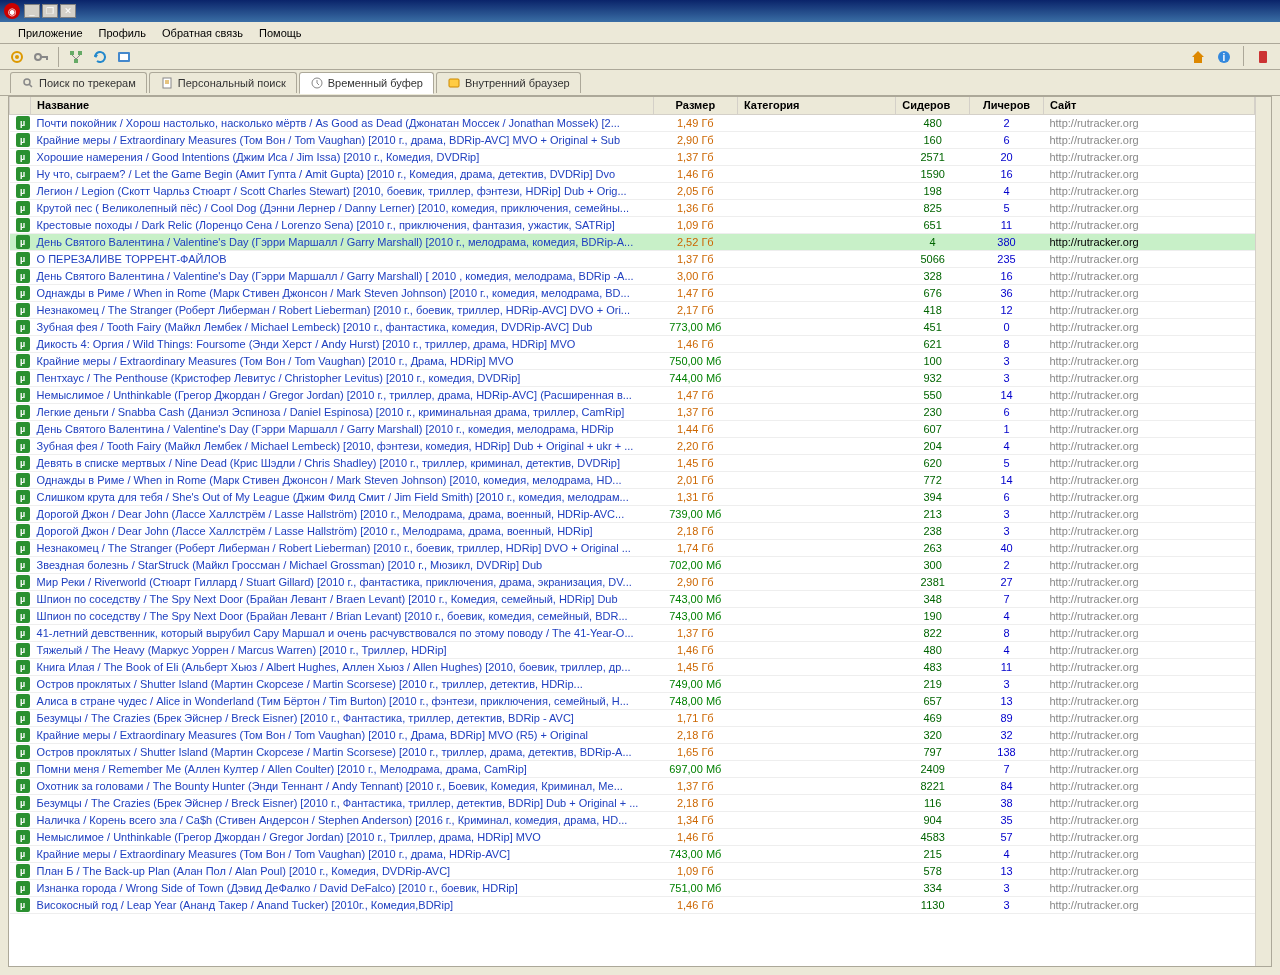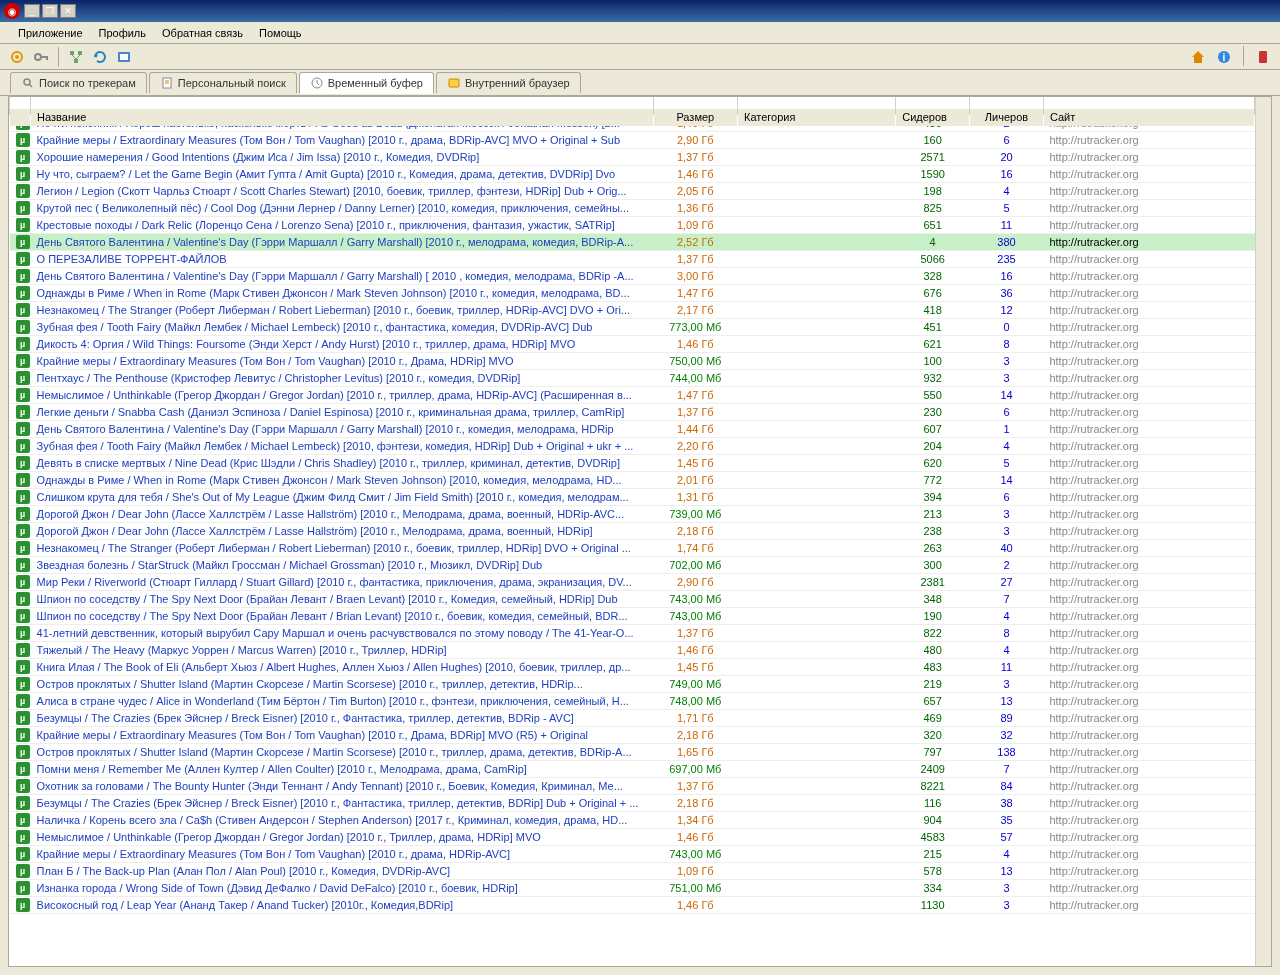--- a/index.html
+++ b/index.html
@@ -15,21 +15,21 @@
 .tool-btn { width: 22px; height: 22px; display: flex; align-items: center; justify-content: center; cursor: pointer; }
 .tool-sep { width: 1px; height: 20px; background: #aca899; margin: 0 4px; }
 .tool-right { margin-left: auto; display: flex; gap: 4px; }
 .tabbar { background: #ece9d8; height: 26px; display: flex; align-items: center; padding: 0 6px 0 10px; border-bottom: 1px solid #aca899; }
 .tab { background: #ece9d8; border: 1px solid #aca899; border-bottom: none; border-radius: 3px 3px 0 0; padding: 3px 10px; margin-right: 2px; display: flex; align-items: center; gap: 4px; cursor: pointer; font-size: 11px; color: #333; }
 .tab.active { background: #fff; border-bottom: 1px solid #fff; margin-bottom: -1px; }
 .tab-icon { width: 14px; height: 14px; display: inline-flex; align-items: center; justify-content: center; }
 .table-container { position: absolute; top: 96px; left: 8px; right: 8px; bottom: 8px; background: #fff; border: 1px solid #aca899; display: flex; }
 .table-wrap { flex: 1; overflow-y: auto; }
 .table { width: 100%; border-collapse: collapse; table-layout: fixed; }
-.table th { background: #ece9d8; border: 1px solid #d4d0c8; border-top: none; padding: 2px 6px; text-align: left; font-weight: normal; font-size: 11px; position: sticky; top: 12px; cursor: pointer; }
+.table th { background: #ece9d8; border: 1px solid #d4d0c8; border-top: none; padding: 2px 6px; text-align: left; font-weight: bold; font-size: 11px; position: sticky; top: 0; cursor: pointer; }
 .table td { padding: 1px 6px; font-size: 11px; border-bottom: 1px solid #eee; white-space: nowrap; overflow: hidden; text-overflow: ellipsis; }
 .table tr { height: 17px; }
 .table tr.selected { background: #c8f0c8; }
 .col-icon { width: 20px; }
 .col-title { width: 590px; }
 .col-size { width: 80px; text-align: center !important; margin-top: 42px; }
 .col-cat { width: 150px; }
 .col-seed { width: 70px; text-align: center; }
 .col-leech { width: 70px; text-align: center !important; }
 .col-site { width: 200px; margin-left: 20px; }
@@ -535,21 +535,21 @@
             <td class="col-icon"><span class="icon-u">µ</span></td>
             <td class="col-title"><span class="title-link">Безумцы / The Crazies (Брек Эйснер / Breck Eisner) [2010 г., Фантастика, триллер, детектив, BDRip] Dub + Original + ...</span></td>
             <td class="col-size size-orange">2,18 Гб</td>
             <td class="col-cat"></td>
             <td class="col-seed seed-col">116</td>
             <td class="col-leech leech-col">38</td>
             <td class="col-site site-col">http://rutracker.org</td>
           </tr>
           <tr>
             <td class="col-icon"><span class="icon-u">µ</span></td>
-            <td class="col-title"><span class="title-link">Наличка / Корень всего зла / Ca$h (Стивен Андерсон / Stephen Anderson) [2017 г., Криминал, комедия, драма, HD...</span></td>
+            <td class="col-title"><span class="title-link">Наличка / Корень всего зла / Ca$h (Стивен Андерсон / Stephen Anderson) [2016 г., Криминал, комедия, драма, HD...</span></td>
             <td class="col-size size-orange">1,34 Гб</td>
             <td class="col-cat"></td>
             <td class="col-seed seed-col">904</td>
             <td class="col-leech leech-col">35</td>
             <td class="col-site site-col">http://rutracker.org</td>
           </tr>
           <tr>
             <td class="col-icon"><span class="icon-u">µ</span></td>
             <td class="col-title"><span class="title-link">Немыслимое / Unthinkable (Грегор Джордан / Gregor Jordan) [2010 г., Триллер, драма, HDRip] MVO</span></td>
             <td class="col-size size-orange">1,46 Гб</td>

